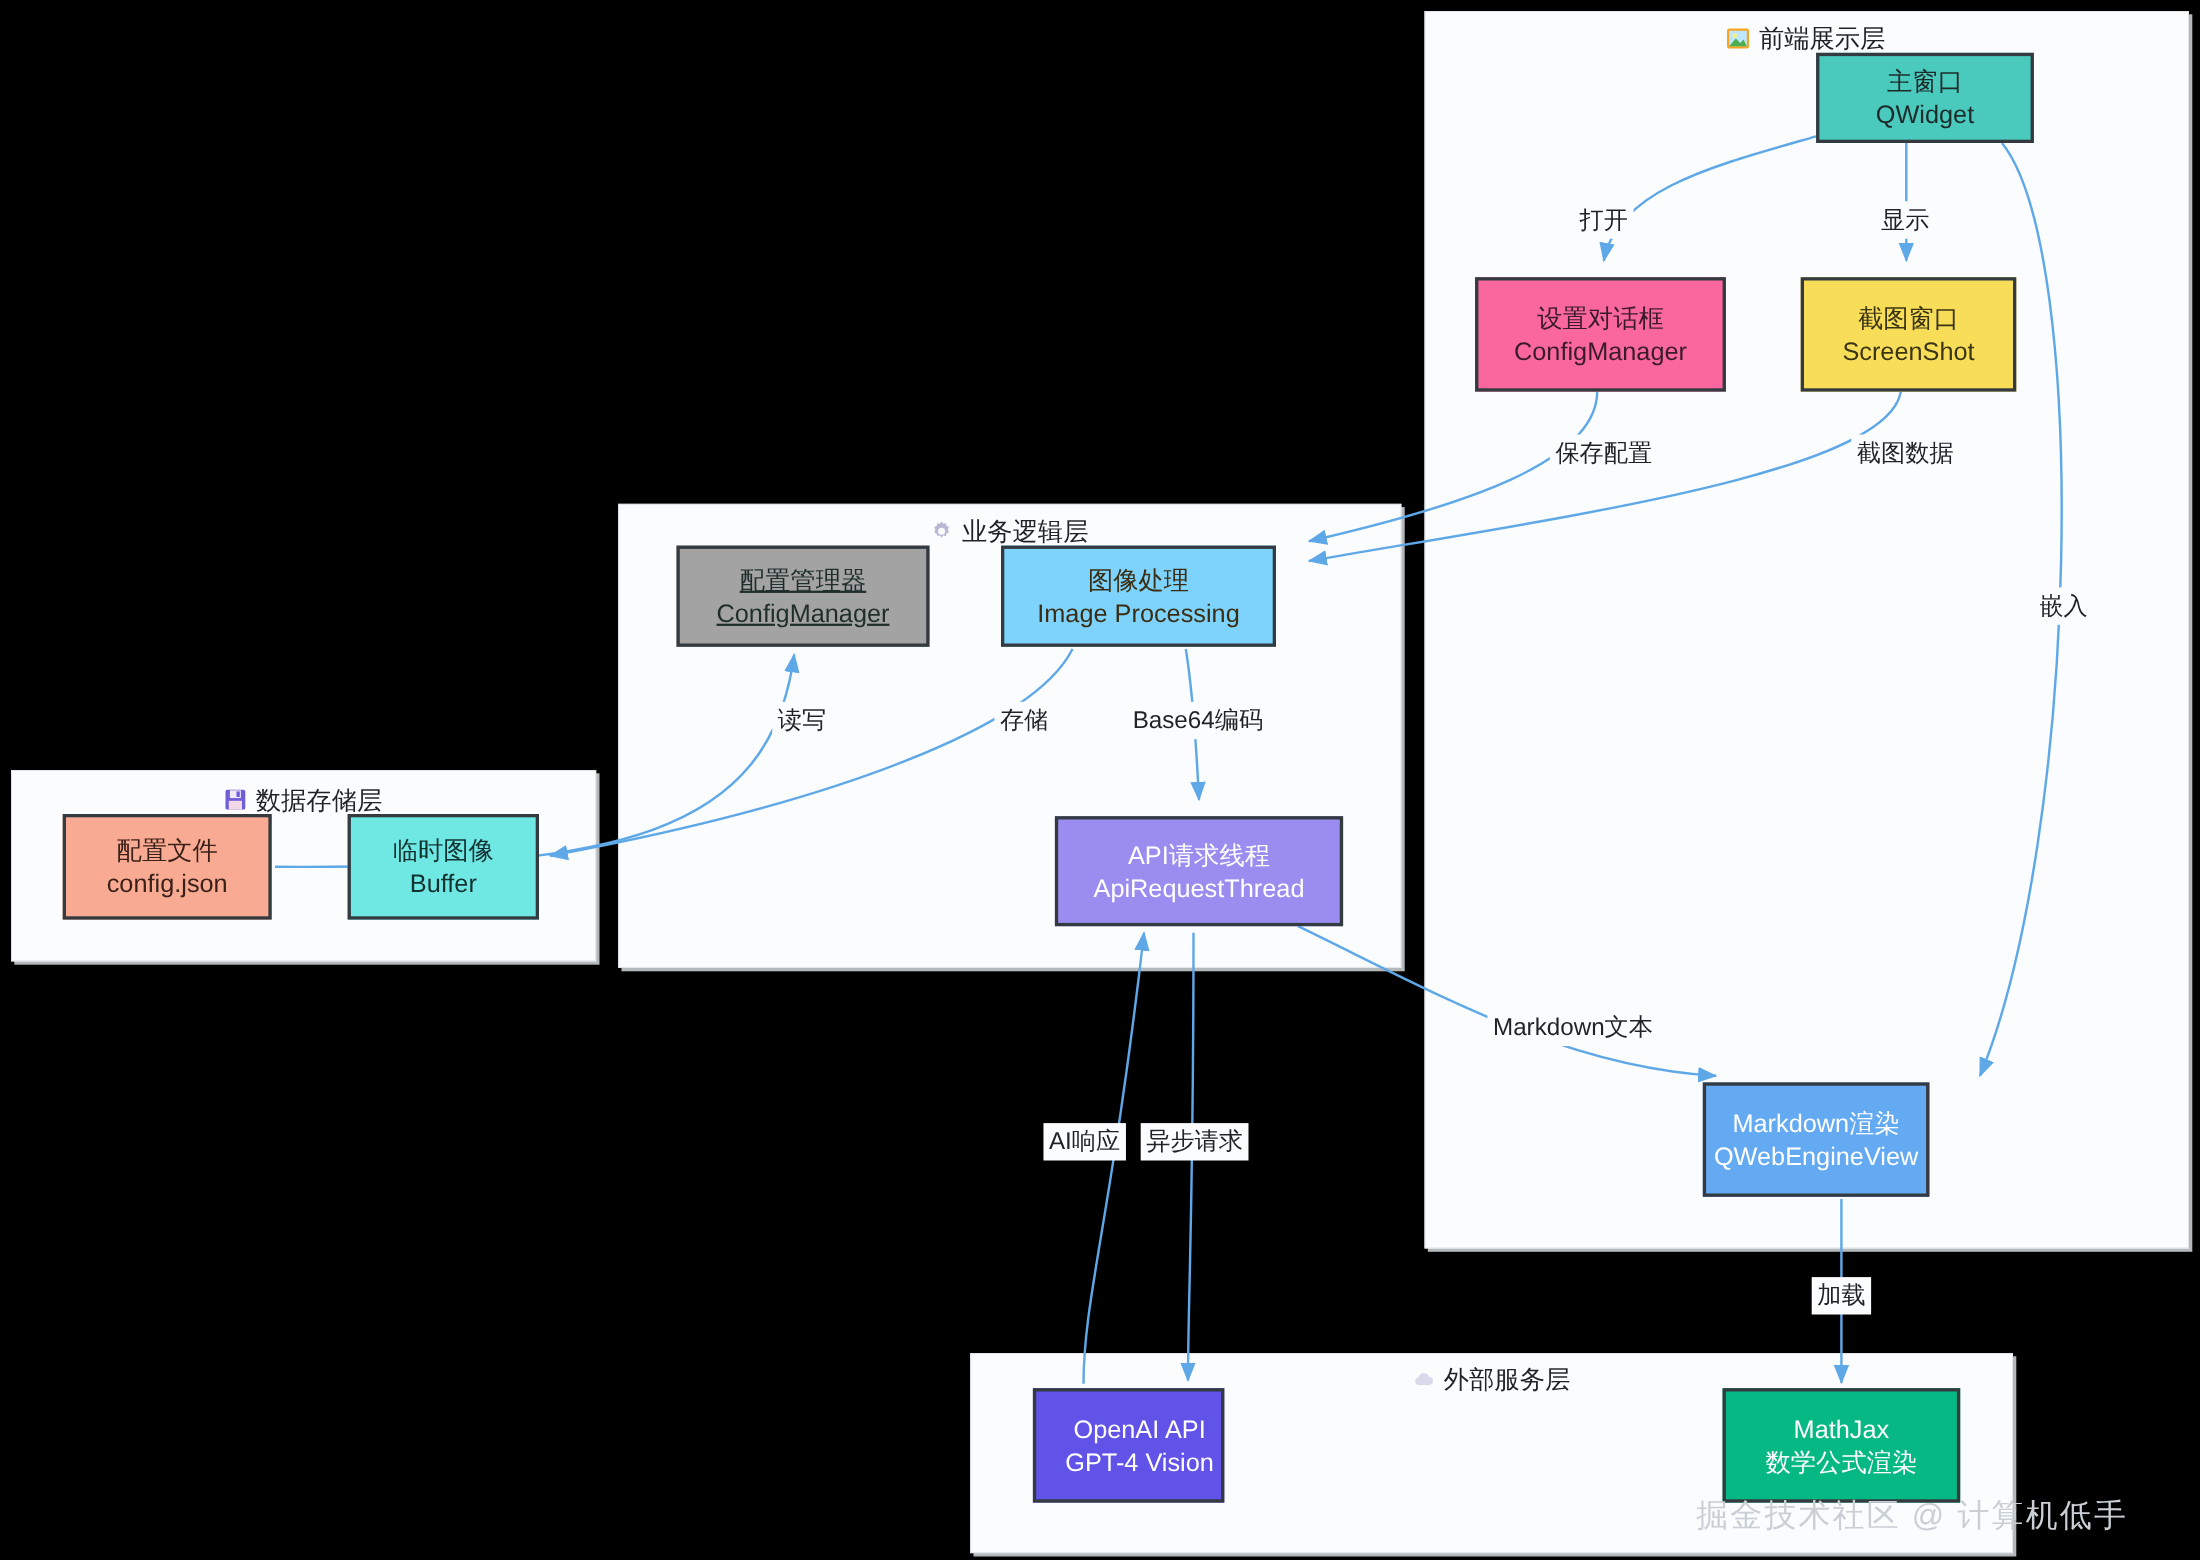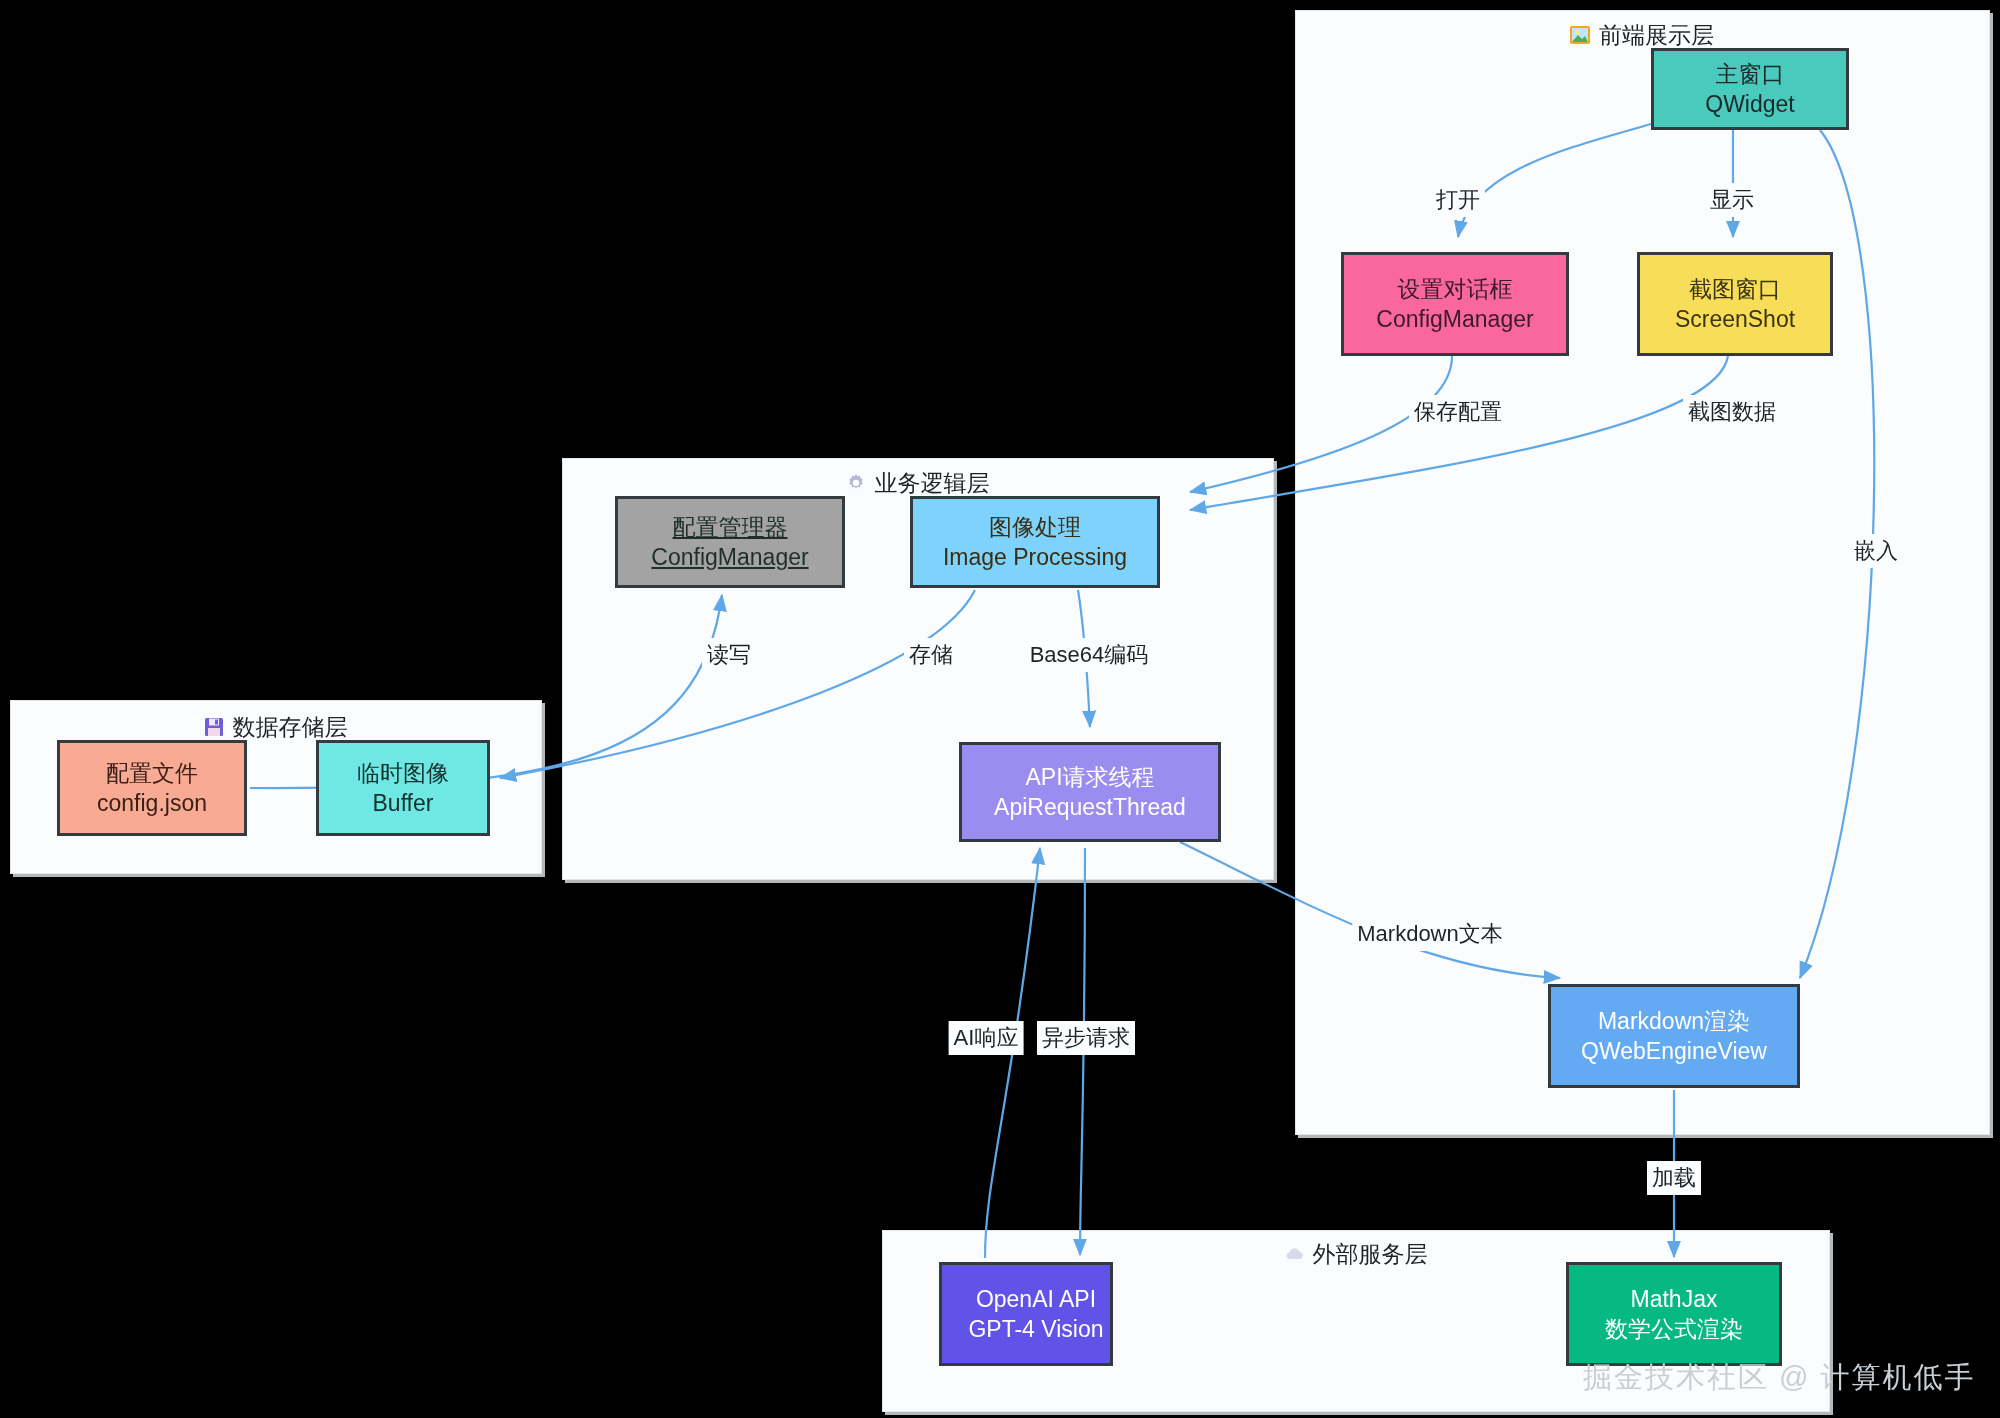--- a/index.html
+++ b/index.html
@@ -105,21 +105,21 @@
         <div class="l2">config.json</div>
       </div>
       <div class="node" style="left: 316px; top: 740px; width: 174px; height: 96px; background: rgb(111, 231, 227); color: rgb(18, 49, 49); border-color: rgb(51, 58, 64);">
         <div class="l1">临时图像</div>
         <div class="l2">Buffer</div>
       </div>
       <div class="node" style="left: 959px; top: 742px; width: 262px; height: 100px; background: rgb(155, 140, 240); color: rgb(255, 255, 255); border-color: rgb(51, 58, 64);">
         <div class="l1">API请求线程</div>
         <div class="l2">ApiRequestThread</div>
       </div>
-      <div class="node" style="left: 1548px; top: 984px; width: 252px; height: 104px; background: rgb(100, 170, 242); color: rgb(255, 255, 255); border-color: rgb(51, 58, 64);">
+      <div class="node" style="left: 1548px; top: 984px; width: 206px; height: 104px; background: rgb(100, 170, 242); color: rgb(255, 255, 255); border-color: rgb(51, 58, 64);">
         <div class="l1">Markdown渲染</div>
         <div class="l2">QWebEngineView</div>
       </div>
       <div class="node" style="left: 939px; top: 1262px; width: 174px; height: 104px; background: rgb(97, 82, 232); color: rgb(255, 255, 255); border-color: rgb(51, 58, 64); padding-left: 20px;">
         <div class="l1">OpenAI API</div>
         <div class="l2">GPT-4 Vision</div>
       </div>
       <div class="node" style="left: 1566px; top: 1262px; width: 216px; height: 104px; background: rgb(6, 184, 132); color: rgb(255, 255, 255); border-color: rgb(51, 58, 64);">
         <div class="l1">MathJax</div>
         <div class="l2">数学公式渲染</div>
@@ -134,14 +134,14 @@
       <div class="elabel" style="left: 729px; top: 655px;">读写</div>
       <div class="elabel" style="left: 919px; top: 655px; margin-left: 12px;">存储</div>
       <div class="elabel" style="left: 1089px; top: 655px;">Base64编码</div>
       <div class="elabel" style="left: 986px; top: 1038px;">AI响应</div>
       <div class="elabel" style="left: 1086px; top: 1038px;">异步请求</div>
       <div class="elabel" style="left: 1430px; top: 934px;">Markdown文本</div>
       <div class="elabel" style="left: 1876px; top: 551px;">嵌入</div>
       <div class="elabel" style="left: 1674px; top: 1178px;">加载</div>
     </div>
 
-  <div class="watermark" style="left: 1583px; top: 1358px;">掘金技术社区 @ 计算机低手</div>
+  <div class="watermark" style="left: 1542px; top: 1358px;">掘金技术社区 @ 计算机低手</div>
 </div>
 
 </body></html>

